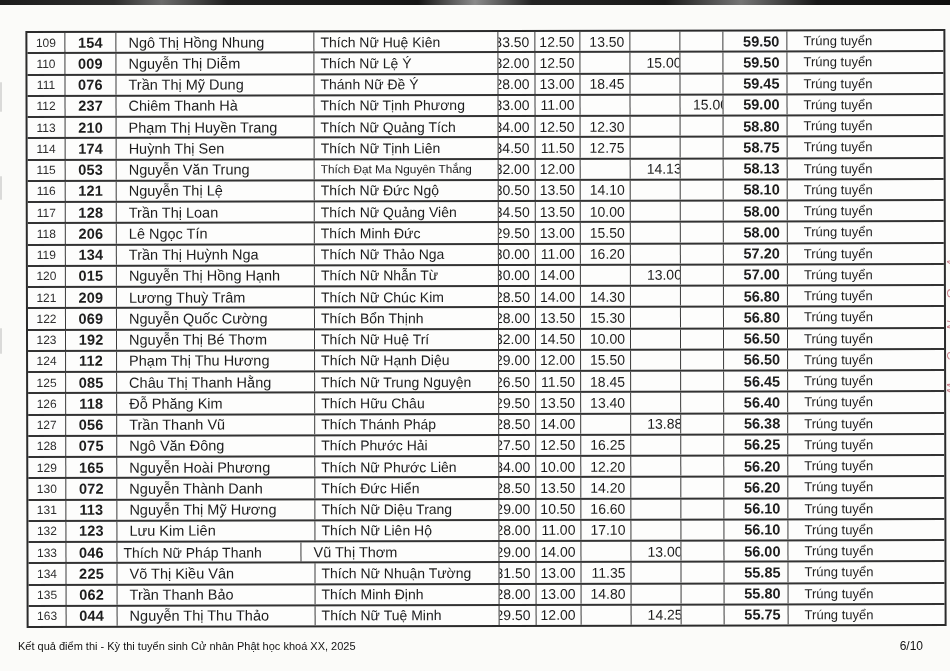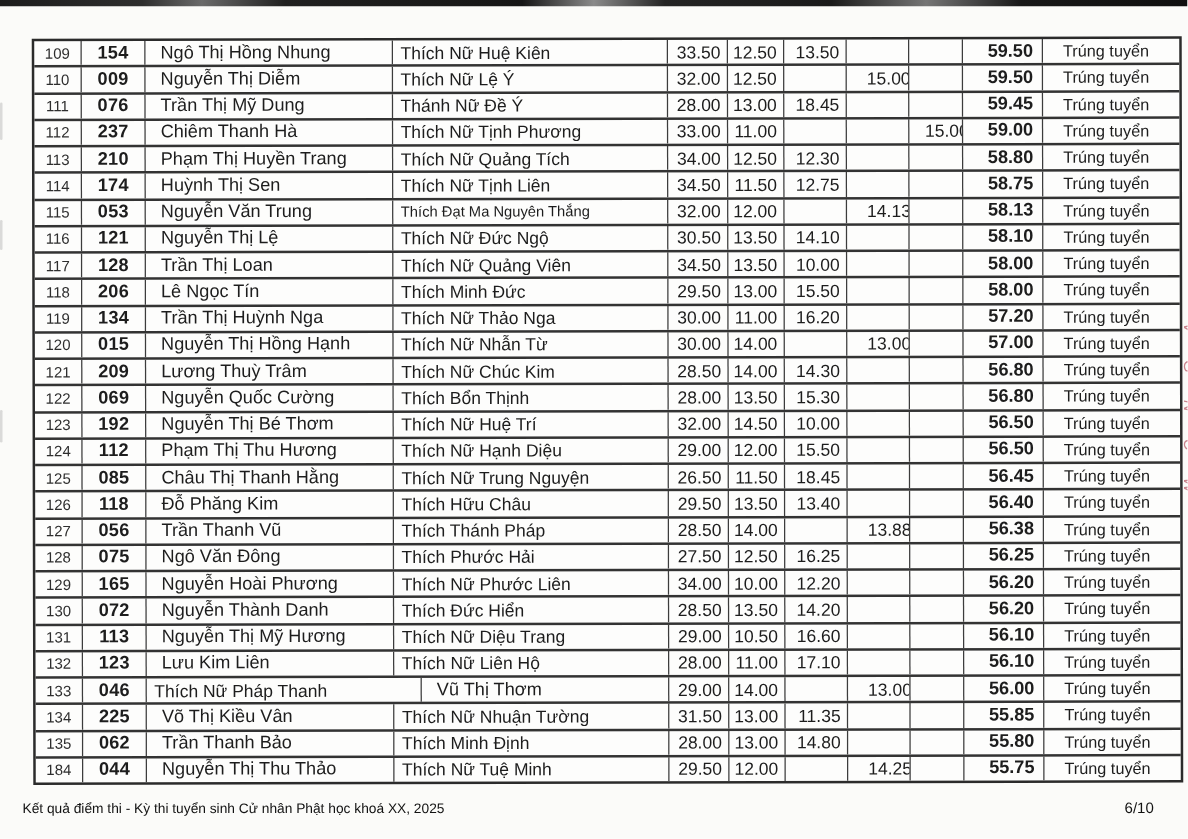--- a/index.html
+++ b/index.html
@@ -34,23 +34,23 @@
     border-right:1.4px solid #3c3c3c;
     display:flex;align-items:center;
     overflow:hidden;white-space:nowrap;
     box-sizing:border-box;
     min-width:0;
   }
   .cell:last-child{border-right:none;}
   .c-stt   {width:38px;justify-content:center;font-size:12px;color:#2e2e2e;}
   .c-code  {width:51px;justify-content:center;font-weight:bold;font-size:14.5px;letter-spacing:.2px;}
   .c-name  {width:198px;padding-left:12px;font-size:14.5px;}
-  .c-dharma{width:220px;padding-left:6px;font-size:14px;}
+  .c-dharma{width:184px;padding-left:6px;font-size:14px;}
   .c-dharma.tight{font-size:11.8px;}
-  .c-s1{width:48px;}.c-s2{width:45px;}.c-s3{width:50px;}
+  .c-s1{width:37px;}.c-s2{width:45px;}.c-s3{width:50px;}
   .c-s4{width:50px;}.c-s5{width:43px;}
   .c-s1,.c-s2,.c-s3{justify-content:flex-end;padding-right:5px;font-size:14px;}
   .c-s4,.c-s5{justify-content:center;font-size:14px;padding-left:18px;}
   .c-total{width:64px;justify-content:flex-end;padding-right:7px;font-weight:bold;font-size:14.5px;}
   .c-status{flex:1;padding-left:16px;font-size:13px;}
   
   .stamp{
     position:absolute;top:258px;right:-9px;height:175px;
     writing-mode:vertical-rl;
     font-size:13px;font-style:italic;letter-spacing:9px;
@@ -421,21 +421,21 @@
           <div class="cell c-dharma">Thích Minh Định</div>
           <div class="cell c-s1">28.00</div>
           <div class="cell c-s2">13.00</div>
           <div class="cell c-s3">14.80</div>
           <div class="cell c-s4"></div>
           <div class="cell c-s5"></div>
           <div class="cell c-total">55.80</div>
           <div class="cell c-status">Trúng tuyển</div>
         </div>
         <div class="row">
-          <div class="cell c-stt">184</div>
+          <div class="cell c-stt">163</div>
           <div class="cell c-code">044</div>
           <div class="cell c-name">Nguyễn Thị Thu Thảo</div>
           <div class="cell c-dharma">Thích Nữ Tuệ Minh</div>
           <div class="cell c-s1">29.50</div>
           <div class="cell c-s2">12.00</div>
           <div class="cell c-s3"></div>
           <div class="cell c-s4">14.25</div>
           <div class="cell c-s5"></div>
           <div class="cell c-total">55.75</div>
           <div class="cell c-status">Trúng tuyển</div>

